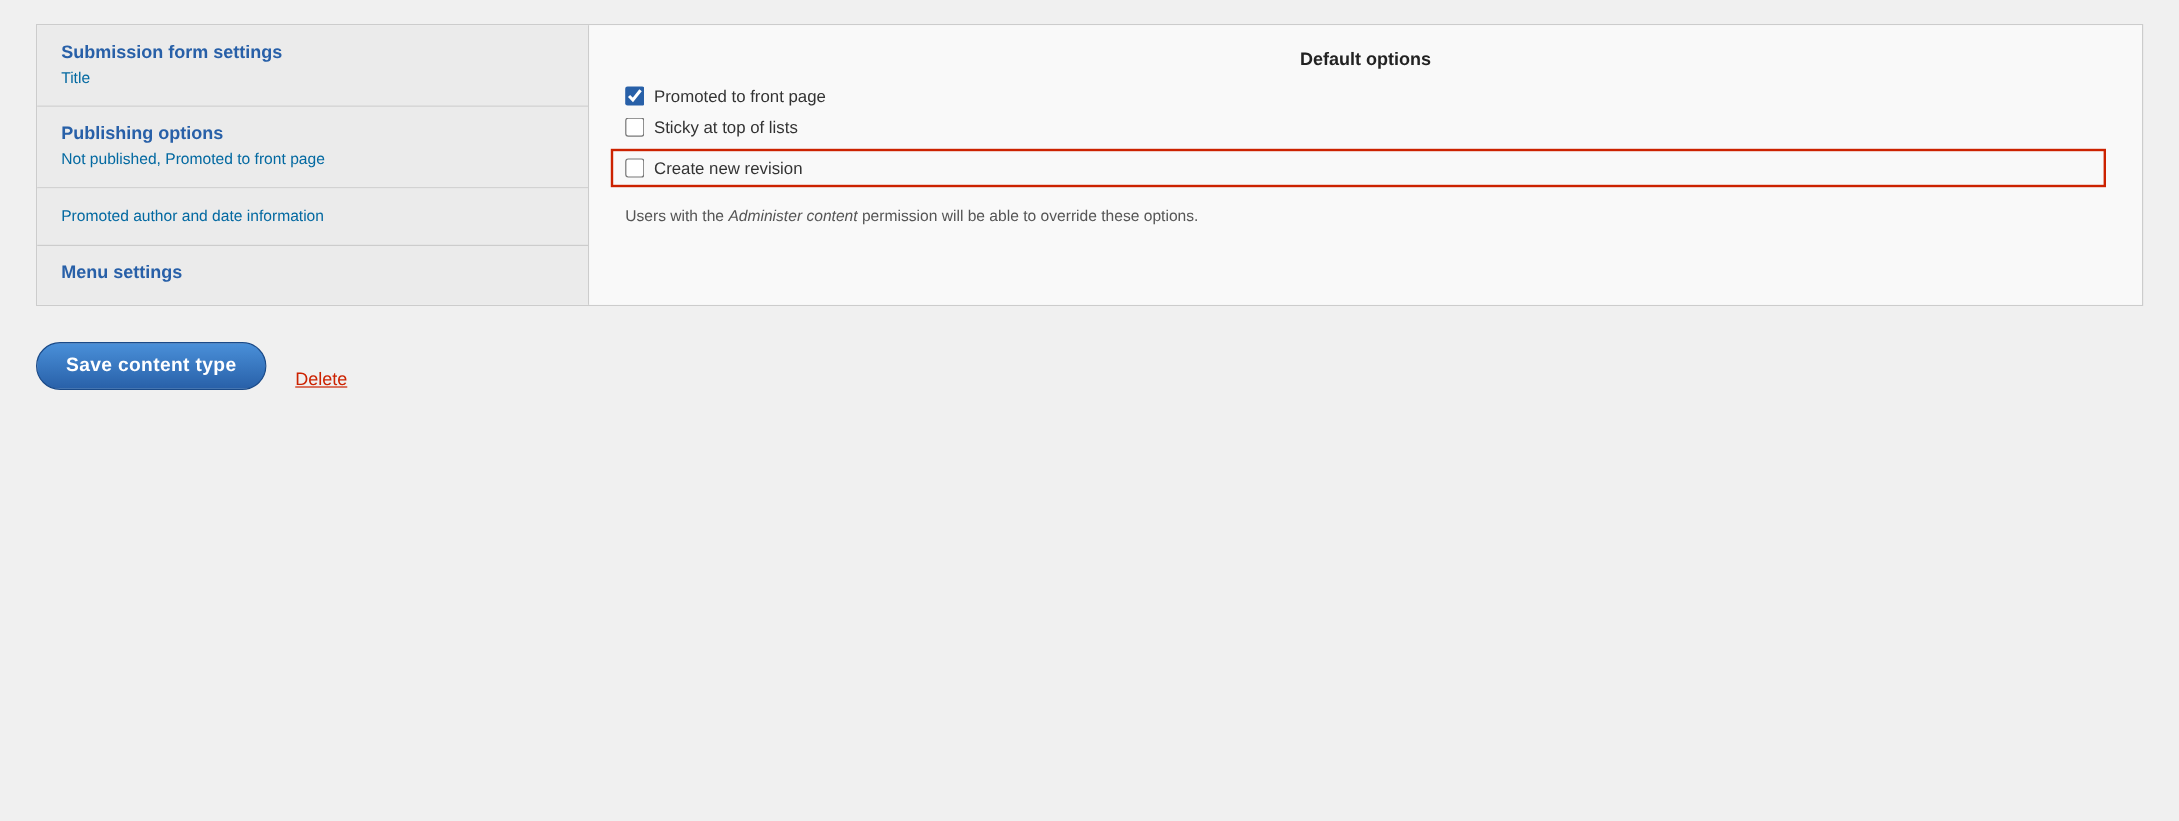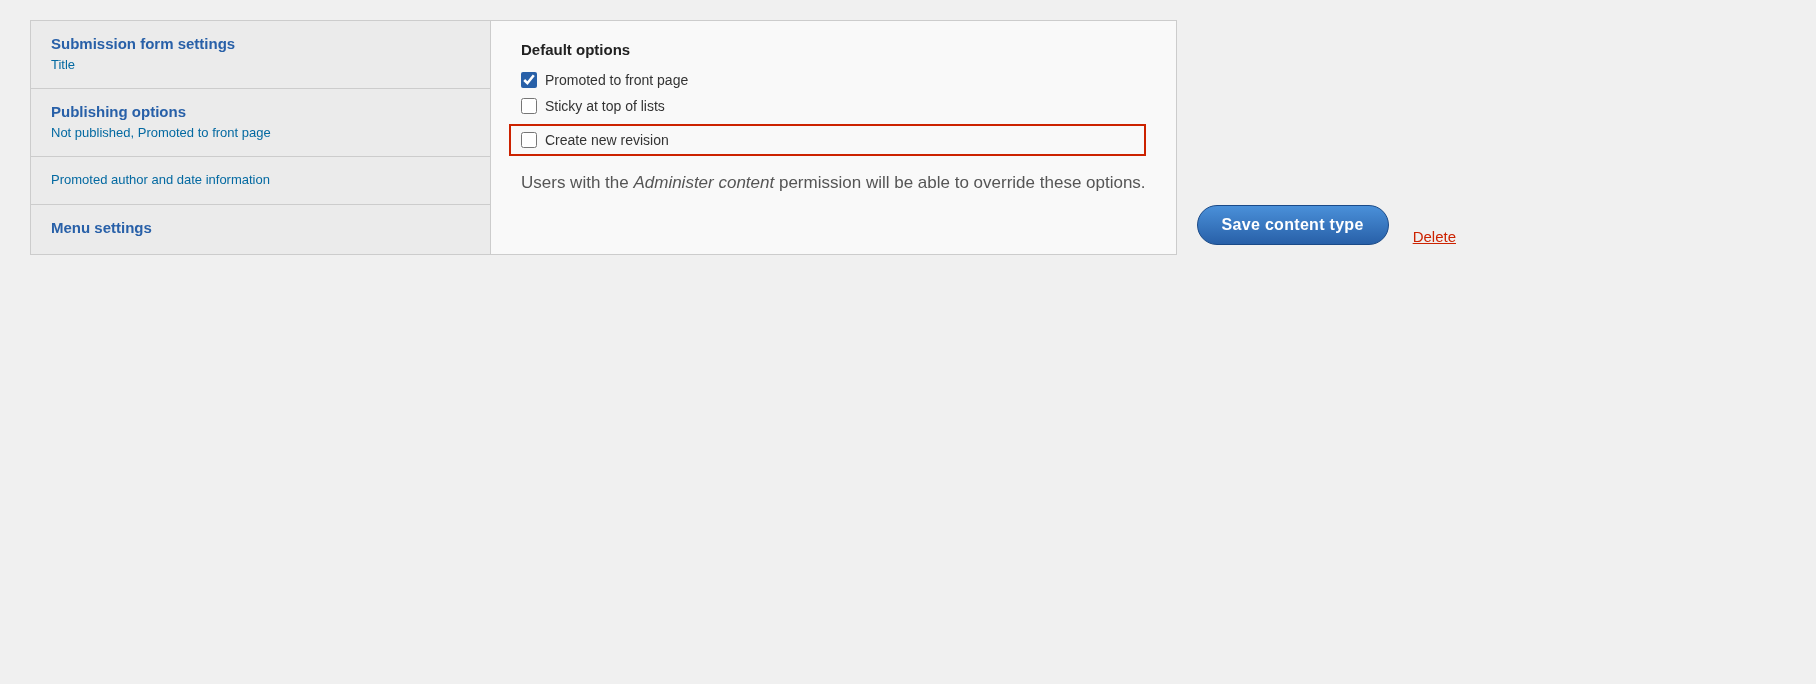--- a/index.html
+++ b/index.html
@@ -13,21 +13,21 @@
       font-size: 14px;
       background: #f0f0f0;
       color: #333;
       width: 1816px;
       min-height: 684px;
       padding: 20px 30px;
     }
 
     .main-container {
       display: flex;
-      flex-direction: row;
+      flex-direction: column;
       gap: 20px;
     }
 
     .content-area {
       display: flex;
       border: 1px solid #ccc;
       background: #f9f9f9;
     }
 
     
@@ -67,20 +67,21 @@
       flex: 1;
       padding: 20px 30px;
       background: #f9f9f9;
     }
 
     .section-title {
       font-weight: bold;
       font-size: 15px;
       color: #222;
       margin-bottom: 14px;
+      text-align: center;
     }
 
     .options-list {
       display: flex;
       flex-direction: column;
       gap: 10px;
       margin-bottom: 14px;
     }
 
     .option-item {
@@ -99,21 +100,21 @@
     }
 
     .option-item.highlighted {
       border: 2px solid #cc2200;
       padding: 6px 10px;
       display: inline-flex;
       margin-left: -12px;
     }
 
     .help-text {
-      font-size: 17px;
+      font-size: 13px;
       color: #555;
       margin-top: 6px;
       max-width: 700px;
       line-height: 1.5;
     }
 
     .help-text em {
       font-style: italic;
     }
 

